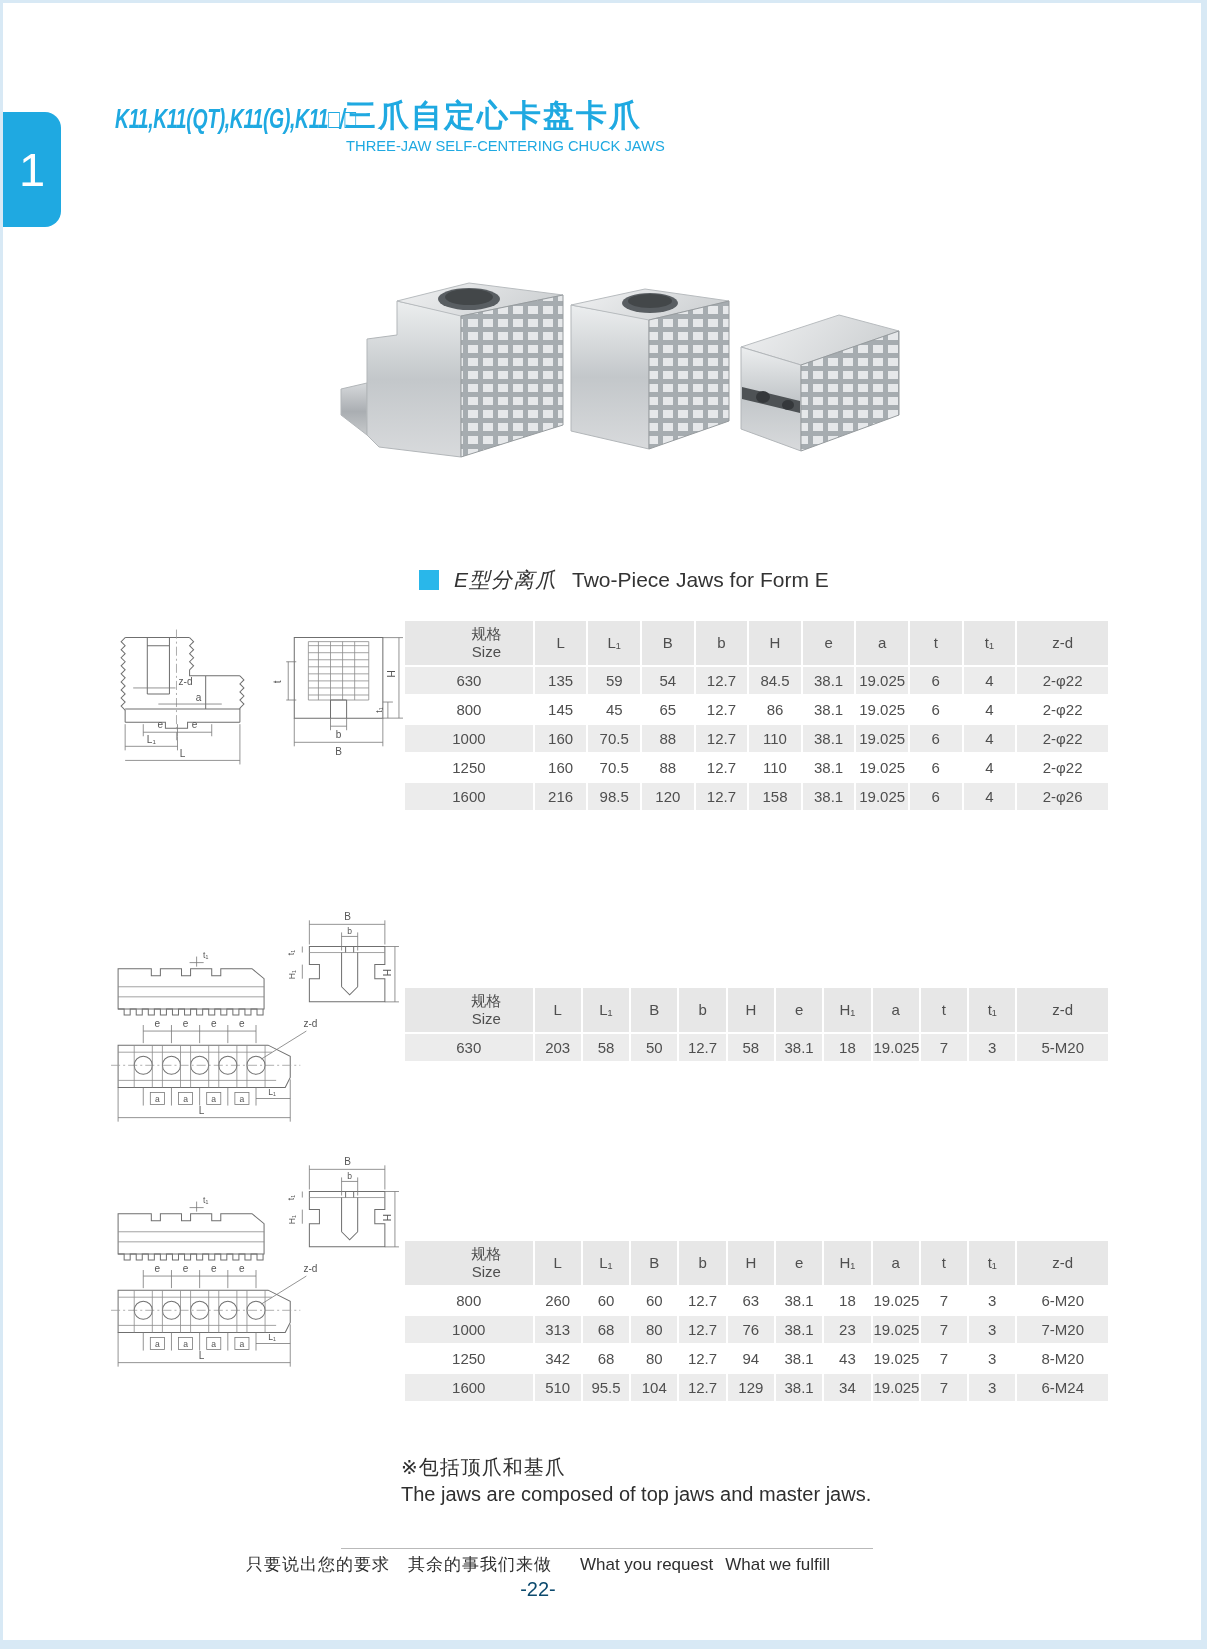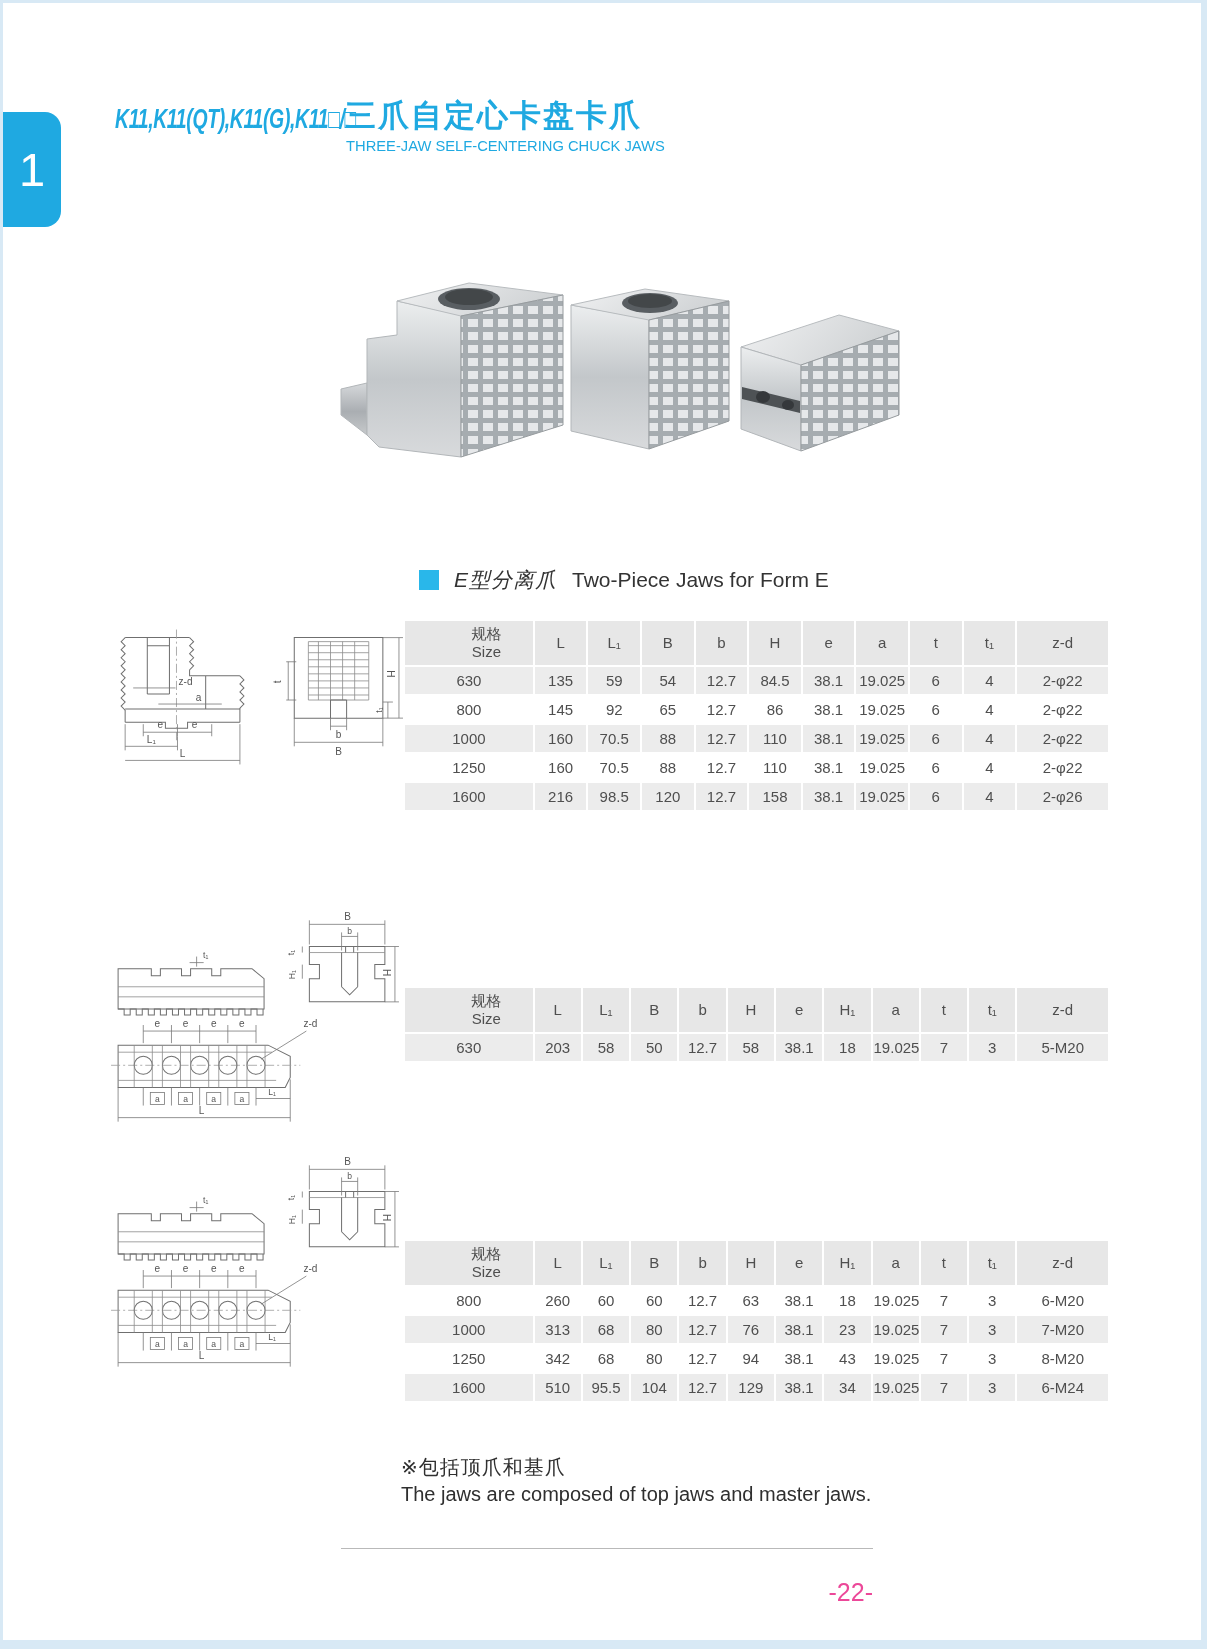--- a/index.html
+++ b/index.html
@@ -74,21 +74,21 @@
   .cl{stroke:#9a9a9a;stroke-width:0.8;fill:none;stroke-dasharray:9 3 2 3;}
 
   
   .note-zh{position:absolute;left:398px;top:1451px;font-size:20px;color:#2f2f2f;letter-spacing:1px;}
   .note-en{position:absolute;left:398px;top:1480px;font-size:20px;color:#2f2f2f;text-align:center;}
   .rule{position:absolute;left:338px;top:1545px;width:532px;height:1px;background:#b9b9b9;}
   .slogan{position:absolute;left:200px;top:1550px;width:670px;text-align:center;font-size:17px;color:#2f2f2f;white-space:nowrap;}
   .slogan .g1{margin-right:18px;letter-spacing:1px;}
   .slogan .g2{margin-right:28px;letter-spacing:1px;}
   .slogan .g3{margin-right:12px;}
-  .pagenum{position:absolute;left:200px;top:1575px;width:670px;text-align:right;font-size:25px;color:#ec4899;}
+  .pagenum{position:absolute;left:200px;top:1575px;width:670px;text-align:center;font-size:20px;color:#0c4a6e;}
 </style>
 </head>
 <body>
 
 <div class="page">
 
   <div class="tab">
     <span>1</span>
   </div>
   <div class="series-title">K11,K11(QT),K11(G),K11□/□</div>
@@ -210,21 +210,21 @@
             <td>84.5</td>
             <td>38.1</td>
             <td>19.025</td>
             <td>6</td>
             <td>4</td>
             <td>2-φ22</td>
           </tr>
           <tr>
             <td>800</td>
             <td>145</td>
-            <td>92</td>
+            <td>45</td>
             <td>65</td>
             <td>12.7</td>
             <td>86</td>
             <td>38.1</td>
             <td>19.025</td>
             <td>6</td>
             <td>4</td>
             <td>2-φ22</td>
           </tr>
           <tr>
@@ -489,15 +489,18 @@
             <td>6-M24</td>
           </tr>
         </tbody>
       </table>
   </div>
 
   <div class="note-zh">※包括顶爪和基爪</div>
   <div class="note-en">The jaws are composed of top jaws and master jaws.</div>
 
   <div class="rule"></div>
+  <div class="slogan">
+    <span class="g1">只要说出您的要求</span><span class="g2">其余的事我们来做</span><span class="g3">What you request</span><span>What we fulfill</span>
+  </div>
   <div class="pagenum">-22-</div>
 
 </div>
 
 </body></html>

